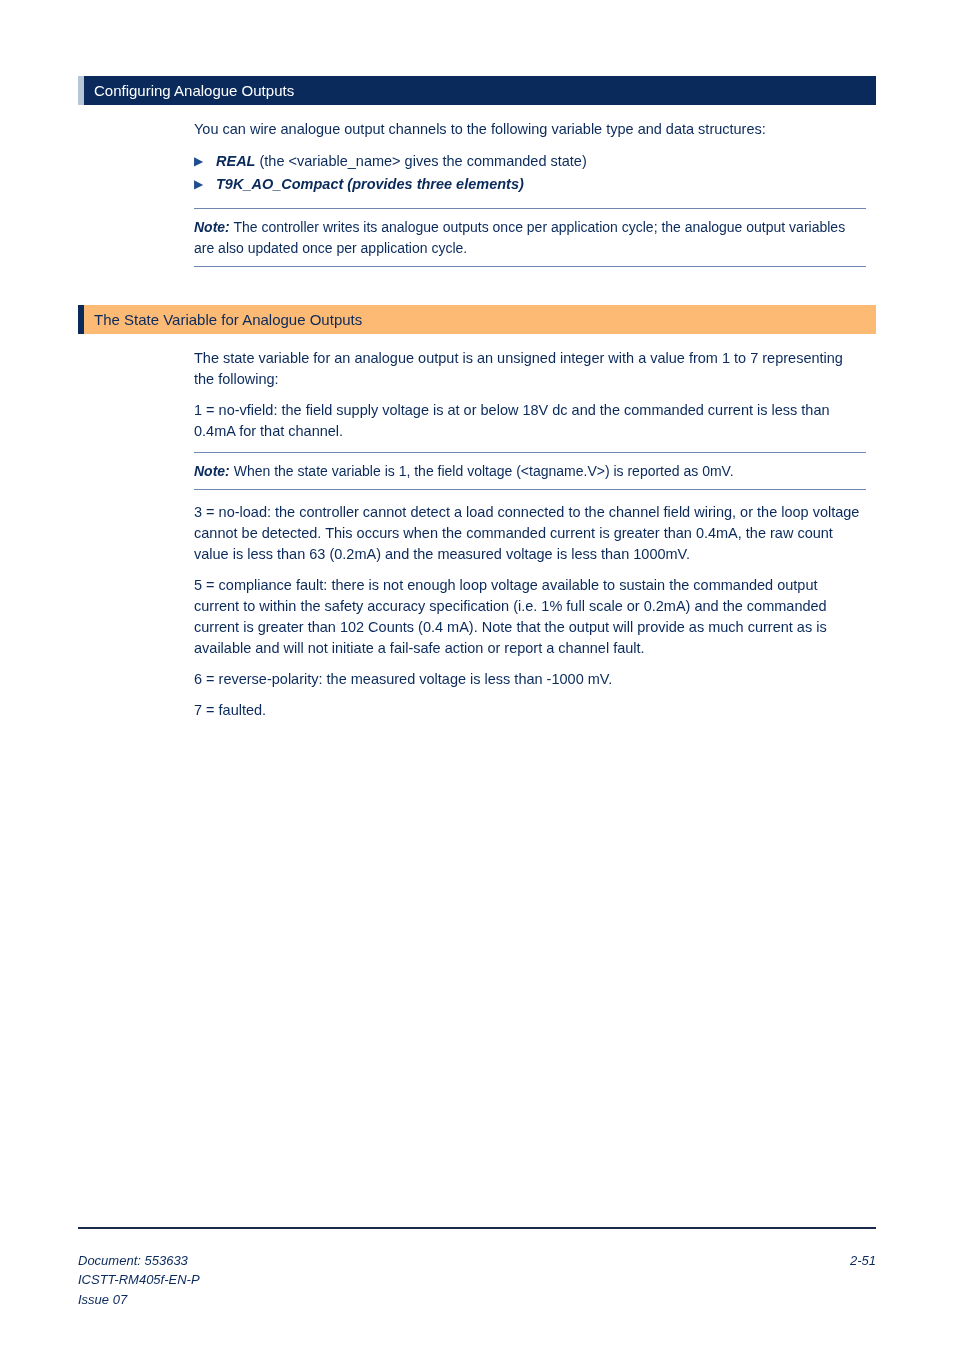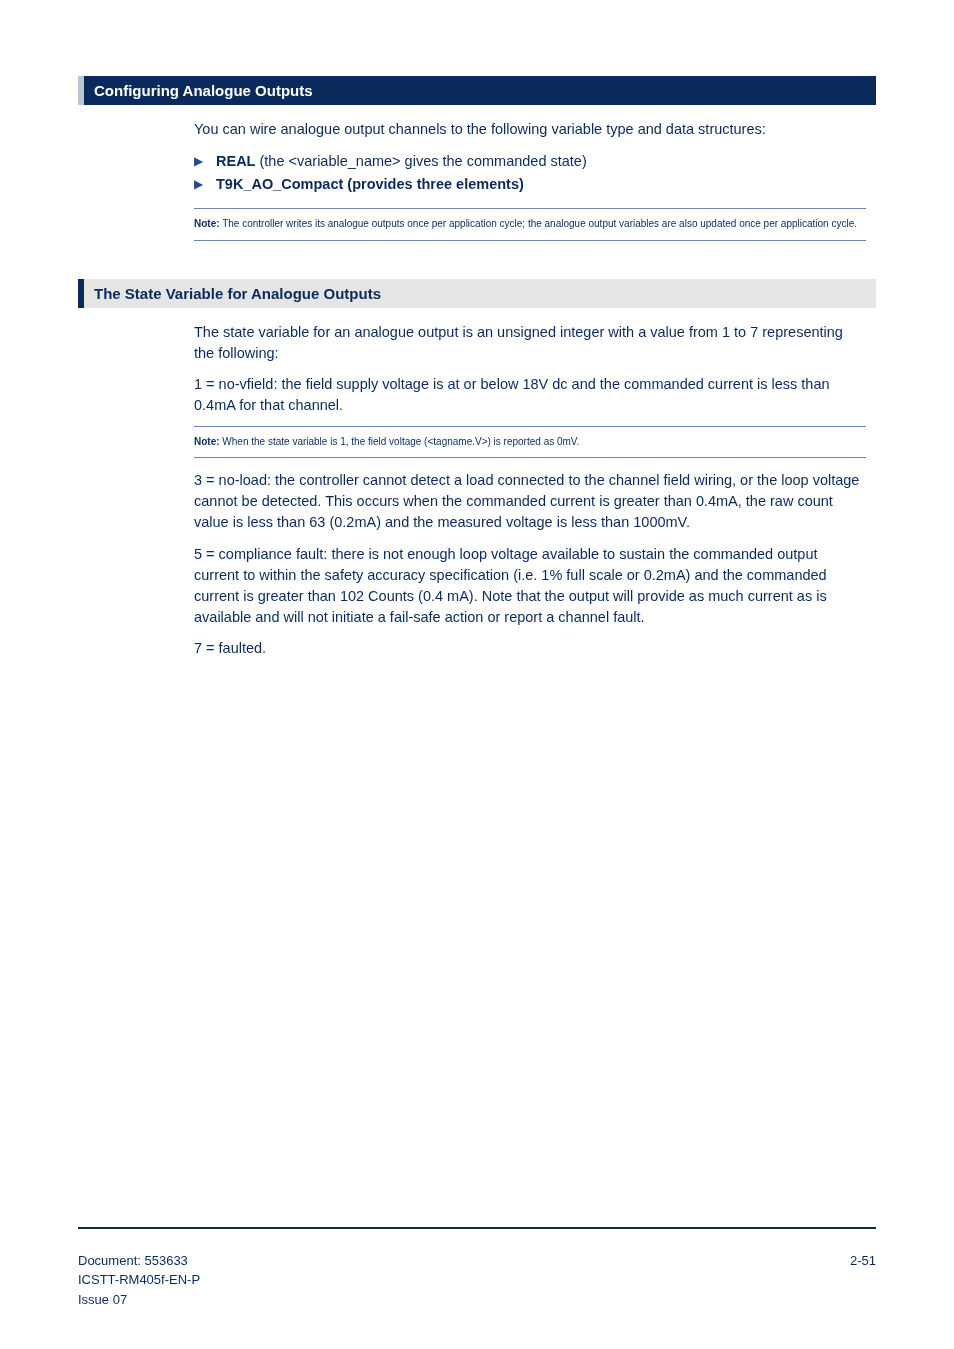--- a/index.html
+++ b/index.html
@@ -14,31 +14,31 @@
   .page {
     padding: 50px 78px 40px 78px;
   }
   .content-indent {
     margin-left: 116px;
     margin-right: 10px;
   }
   .section-header-dark {
     background: #0a2a5c;
     color: #ffffff;
-    font-weight: bold;
+    font-weight: normal;
     font-size: 15px;
     padding: 6px 10px;
     border-left: 6px solid #b8c5d6;
     margin-bottom: 14px;
     margin-top: 26px;
   }
   .section-header-light {
-    background: #e5e5e5;
+    background: #fdba74;
     color: #0a2a5c;
-    font-weight: bold;
+    font-weight: normal;
     font-size: 15px;
     padding: 6px 10px;
     border-left: 6px solid #0a2a5c;
     margin-bottom: 14px;
     margin-top: 38px;
   }
   .para {
     font-size: 14.5px;
     line-height: 1.45;
     margin-bottom: 10px;
@@ -61,45 +61,46 @@
     left: 0;
     top: 2px;
     color: #1f4d8f;
     font-size: 12px;
   }
   .note-block {
     border-top: 1px solid #6c88b0;
     border-bottom: 1px solid #6c88b0;
     padding: 8px 0;
     margin: 10px 0 12px 0;
-    font-size: 10px;
+    font-size: 14px;
     line-height: 1.45;
     color: #0a2a5c;
   }
   .footer-rule {
     position: absolute;
     left: 78px;
     right: 78px;
     bottom: 120px;
     border-top: 2px solid #1a2a4a;
   }
   .footer {
     position: absolute;
     left: 78px;
     right: 78px;
     bottom: 40px;
     display: flex;
     justify-content: space-between;
     align-items: flex-start;
     font-size: 13px;
     color: #0a2a5c;
+    font-style: italic;
   }
   .footer-left { line-height: 1.5; }
   .footer-right { line-height: 1.5; }
-  .bold { font-weight: bold; }
+  .bold { font-weight: bold; font-style: italic; }
 </style>
 </head>
 <body>
 
 <div class="page">
 
   <div class="section-header-dark">Configuring Analogue Outputs</div>
 
   <div class="content-indent">
     <p class="para">You can wire analogue output channels to the following variable type and data structures:</p>
@@ -120,20 +121,21 @@
   <div class="content-indent">
     <p class="para">The state variable for an analogue output is an unsigned integer with a value from 1 to 7 representing the following:</p>
     <p class="para">1 = no-vfield: the field supply voltage is at or below 18V dc and the commanded current is less than 0.4mA for that channel.</p>
 
     <div class="note-block">
       <span class="bold">Note:</span><span> When the state variable is 1, the field voltage (&lt;tagname.V&gt;) is reported as 0mV.</span>
     </div>
 
     <p class="para">3 = no-load: the controller cannot detect a load connected to the channel field wiring, or the loop voltage cannot be detected. This occurs when the commanded current is greater than 0.4mA, the raw count value is less than 63 (0.2mA) and the measured voltage is less than 1000mV.</p>
     <p class="para">5 = compliance fault: there is not enough loop voltage available to sustain the commanded output current to within the safety accuracy specification (i.e. 1% full scale or 0.2mA) and the commanded current is greater than 102 Counts (0.4 mA). Note that the output will provide as much current as is available and will not initiate a fail-safe action or report a channel fault.</p>
+    <p class="para">6 = reverse-polarity: the measured voltage is less than -1000 mV.</p>
     <p class="para">7 = faulted.</p>
   </div>
 
 </div>
 
 <div class="footer-rule"></div>
 
 <div class="footer">
   <div class="footer-left">
     <div>Document: 553633</div>

